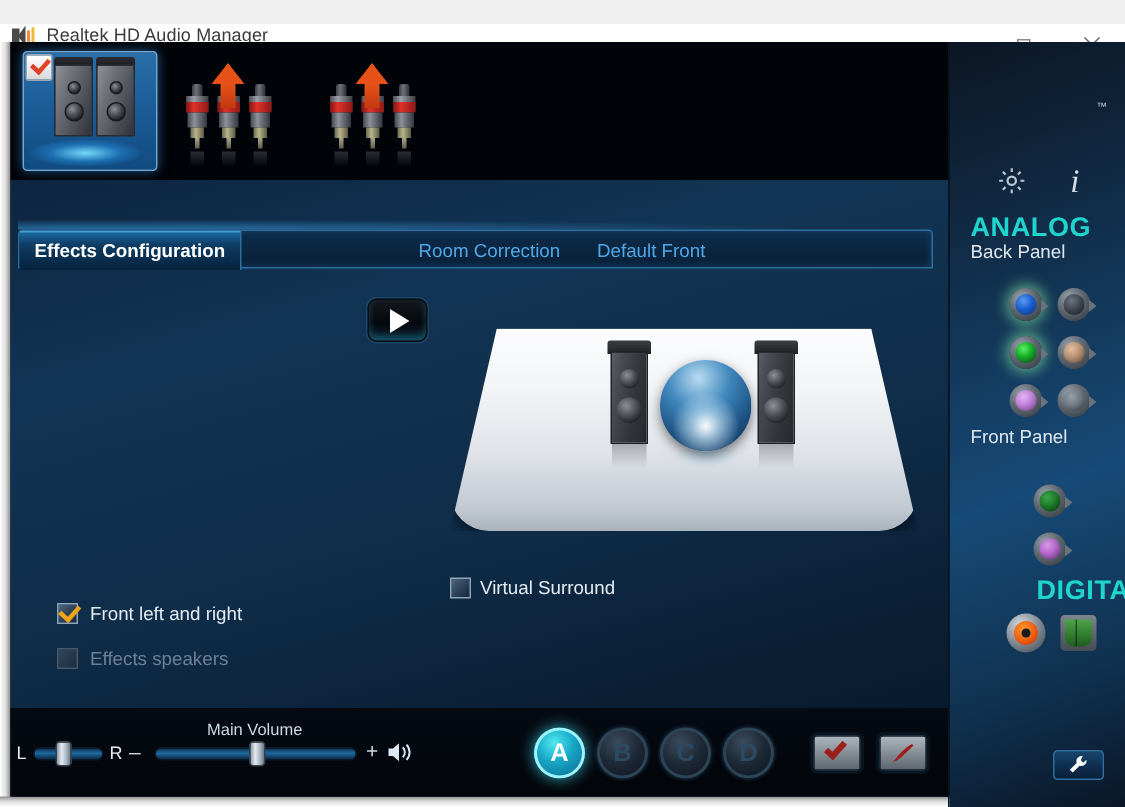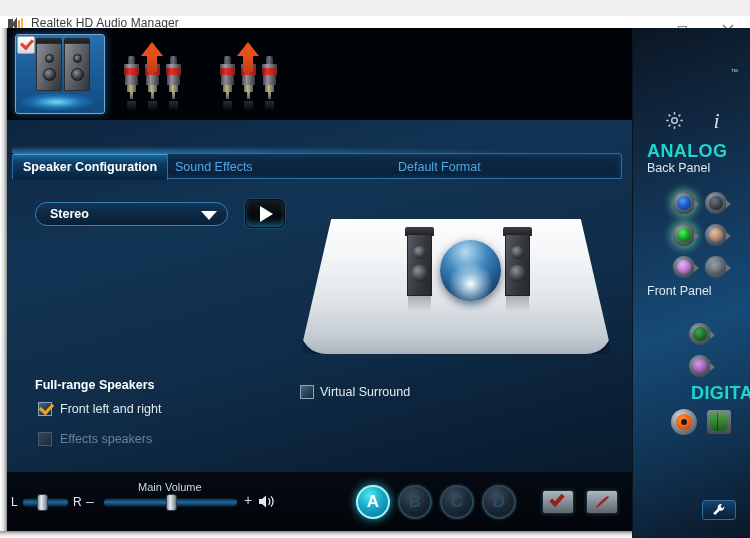--- a/index.html
+++ b/index.html
@@ -588,36 +588,32 @@
           </div>
         </div>
       </div>
     </div>
 
     <div class="main">
 
       <div class="tabstrip-top"></div>
       <div class="tabbar">
         <div class="tab active" style="left:0px;">
-          <span>Speaker Configuration</span>
-        </div>
-        <div class="tab" style="left:162px;">
-          <span>Sound Effects</span>
+          <span>Effects Configuration</span>
+        </div>
+        <div class="tab" style="left:266px;">
+          <span>Room Correction</span>
         </div>
         <div class="tab" style="left:385px;">
-          <span>Default Format</span>
+          <span>Default Front</span>
         </div>
       </div>
 
       <div class="stage">
 
-        <div class="combo">
-          <span class="combo-label">Stereo</span>
-          <span class="combo-arrow"></span>
-        </div>
         <div class="playbtn">
           <span class="tri"></span>
         </div>
 
         <div class="platform">
           <div class="top"></div>
         </div>
         <div class="tower" style="left:400px;top:48px;">
           <div class="top"></div>
             <div class="cab"></div>
@@ -631,21 +627,20 @@
           <div class="d1"></div>
             <div class="d2"></div>
             <div class="refl"></div>
         </div>
         <div class="sphere-refl"></div>
         <div class="sphere"></div>
 
         <div class="chk" style="left:293px;top:206px;"></div>
         <div class="lbl" style="left:313px;top:206px;">Virtual Surround</div>
 
-        <div class="lbl bold" style="left:28px;top:199px;">Full-range Speakers</div>
         <div class="chk checked" style="left:31px;top:223px;"></div>
         <div class="lbl" style="left:53px;top:223px;">Front left and right</div>
         <div class="chk dim" style="left:31px;top:253px;"></div>
         <div class="lbl dim" style="left:53px;top:253px;">Effects speakers</div>
       </div>
     </div>
 
     <div class="bottom">
 
       <div class="lbl" style="left:4px;top:23px;font-size:12px;">L</div>

